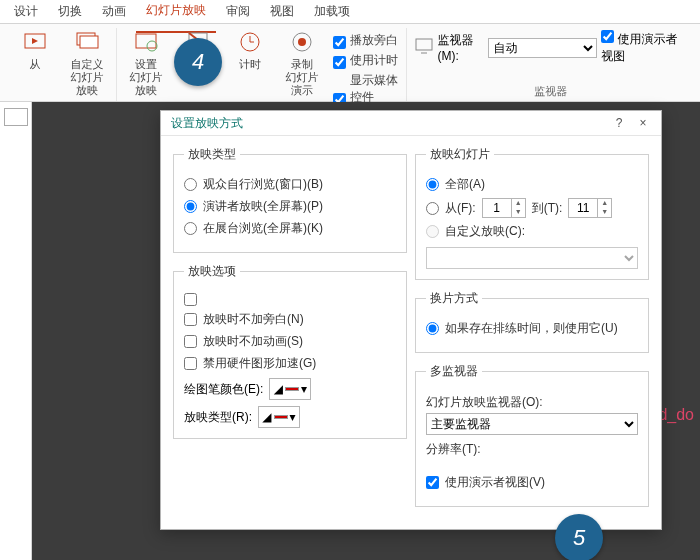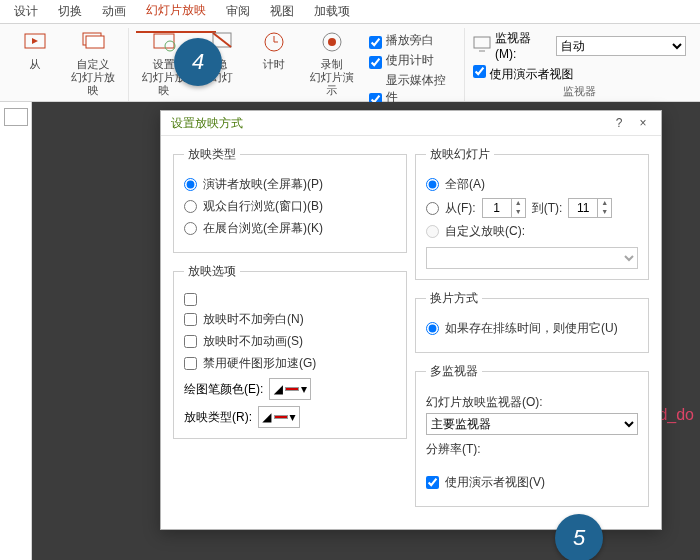--- a/index.html
+++ b/index.html
@@ -14,33 +14,33 @@
 .ribbon { display: flex; background: #fafafa; border-bottom: 1px solid #d4d4d4; height: 78px; padding: 4px 6px 0 6px; }
 .ribbon-group { display: flex; flex-direction: column; align-items: center; justify-content: space-between; padding: 0 8px; border-right: 1px solid #e5e5e5; position: relative; }
 .ribbon-group:last-child { border-right: none; }
 .ribbon-row { display: flex; gap: 10px; align-items: flex-start; }
 .ribbon-btn { display: flex; flex-direction: column; align-items: center; gap: 2px; color: #444; cursor: pointer; min-width: 42px; }
 .ribbon-btn .ico { width: 28px; height: 28px; display: flex; align-items: center; justify-content: center; }
 .ribbon-btn .lbl { font-size: 11px; line-height: 13px; text-align: center; white-space: pre-line; }
 .ribbon-group-label { font-size: 11px; color: #666; padding-bottom: 2px; }
 .ribbon-checks { display: flex; flex-direction: column; gap: 3px; padding-top: 4px; }
 .ribbon-checks label { display: flex; align-items: flex-end; gap: 4px; color: #444; }
-.monitor-block { display: flex; flex-direction: column; gap: 4px; padding-top: 2px; }
+.monitor-block { display: flex; flex-direction: row; gap: 4px; padding-top: 2px; }
 .monitor-row { display: flex; align-items: center; gap: 4px; }
 .monitor-row select { width: 132px; height: 20px; border: 1px solid #b5b5b5; background: #fff; }
 
 
 .stage { position: absolute; left: 0; top: 102px; right: 0; bottom: 0; background: #3c3c3c; }
 .thumbstrip { position: absolute; left: 0; top: 102px; width: 32px; bottom: 0; background: #fff; border-right: 1px solid #d4d4d4; }
 .thumb { width: 24px; height: 18px; border: 1px solid #aaa; margin: 6px auto; background: #fff; }
 
 
 .dialog { position: absolute; left: 160px; top: 110px; width: 502px; height: 420px; background: #fff; border: 1px solid #b5b5b5; box-shadow: 0 4px 16px rgba(0,0,0,0.3); display: flex; flex-direction: column; }
 .dialog-titlebar { display: flex; align-items: center; height: 28px; padding: 0 6px 0 10px; border-bottom: 1px solid #e5e5e5; }
-.dialog-title { flex: 1; color: #4d7c0f; }
+.dialog-title { flex: 1; color: #0f766e; }
 .dialog-help, .dialog-close { width: 24px; height: 24px; display: flex; align-items: center; justify-content: center; cursor: pointer; color: #555; }
 .dialog-body { flex: 1; display: flex; padding: 10px 12px 4px 12px; gap: 8px; }
 .col { flex: 1; display: flex; flex-direction: column; }
 
 fieldset { border: 1px solid #d0d0d0; padding: 8px 10px 10px 10px; margin-bottom: 10px; }
 legend { padding: 0 4px; color: #333; }
 .radio-list label, .check-list label { display: flex; align-items: center; gap: 6px; margin: 5px 0; color: #333; }
 .radio-list input[type=radio], .check-list input[type=checkbox] { width: 13px; height: 13px; }
 .inline-row { display: flex; align-items: center; gap: 6px; margin-top: 6px; }
 .color-btn { width: 42px; height: 22px; border: 1px solid #b5b5b5; background: #fff; display: inline-flex; align-items: center; justify-content: center; gap: 2px; cursor: pointer; }
@@ -190,26 +190,26 @@
     <span class="dialog-title">设置放映方式</span>
     <span class="dialog-help">?</span>
     <span class="dialog-close">×</span>
   </div>
   <div class="dialog-body">
     <div class="col">
       <fieldset>
         <legend>放映类型</legend>
         <div class="radio-list">
           <label>
+              <input type="radio" name="t" style="">
+              <span>观众自行浏览(窗口)(B)</span>
+            </label>
+          <label>
               <input type="radio" name="t" checked="" style="">
               <span>演讲者放映(全屏幕)(P)</span>
-            </label>
-          <label>
-              <input type="radio" name="t" style="">
-              <span>观众自行浏览(窗口)(B)</span>
             </label>
           <label>
               <input type="radio" name="t" style="">
               <span>在展台浏览(全屏幕)(K)</span>
             </label>
         </div>
       </fieldset>
       <fieldset>
         <legend>放映选项</legend>
         <div class="check-list">

